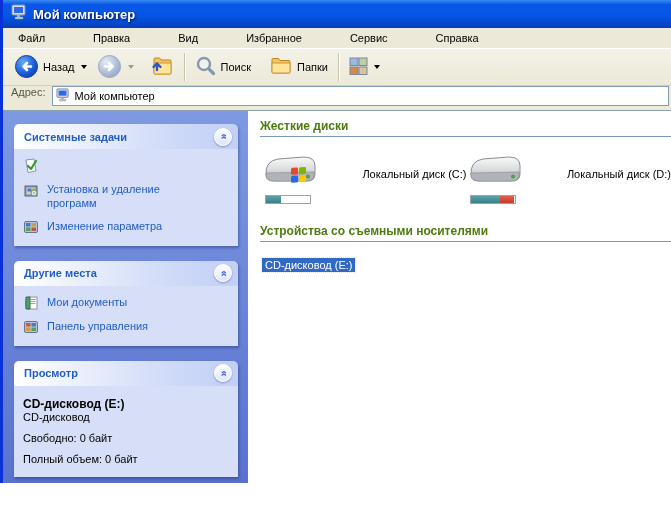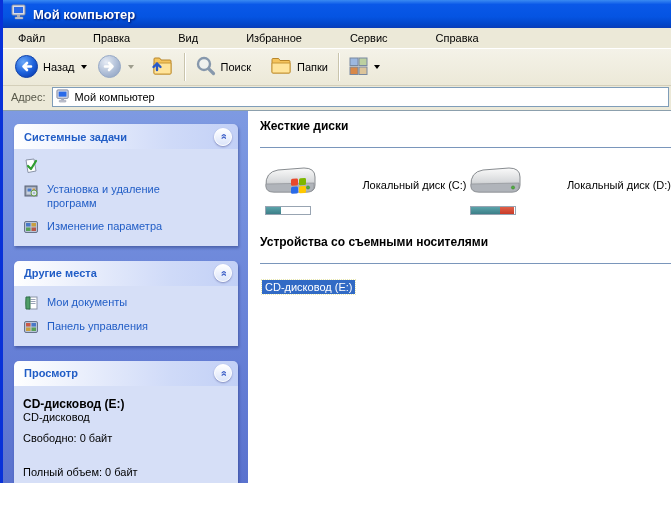--- a/index.html
+++ b/index.html
@@ -17,46 +17,46 @@
   .menu-item { font-size:11px; color:#000; padding:3px 9px; cursor:default; }
 
   
   .toolbar { height:37px; flex:none; background:linear-gradient(180deg,#f4f2e8,#ece9d8); display:flex; align-items:center; padding-left:6px; border-bottom:1px solid #d4cfba; }
   .tbtn { display:flex; align-items:center; gap:4px; padding:2px 5px; font-size:11px; color:#000; cursor:default; }
   .caret { width:0; height:0; border-left:3px solid transparent; border-right:3px solid transparent; border-top:4px solid #000; margin-left:2px; }
   .caret.dim { border-top-color:#9a9a8a; }
   .tsep { width:1px; height:28px; background:#c9c4ac; margin:0 5px; box-shadow:1px 0 0 #fff; }
 
   
-  .addressbar { height:25px; flex:none; background:#ece9d8; display:flex; align-items:center; gap:6px; padding:0 2px 3px 8px; border-bottom:1px solid #8ca0ad; }
+  .addressbar { height:25px; flex:none; background:#ece9d8; display:flex; gap:6px; padding:0 2px 3px 8px; border-bottom:1px solid #8ca0ad; }
   .address-label { font-size:11px; color:#58584a; }
   .address-field { flex:1; height:20px; background:#fff; border:1px solid #7f9db9; display:flex; align-items:center; gap:4px; padding:0 3px; font-size:11px; }
 
   
   .bodyarea { flex:1; display:flex; overflow:hidden; }
   .sidebar { width:245px; flex:none; background:linear-gradient(180deg,#7e9ae2 0%,#6983d8 55%,#5a72ce 100%); padding:13px 10px 0 11px; }
   .panel { margin-bottom:15px; border-radius:5px 5px 0 0; box-shadow:1px 2px 3px rgba(10,20,80,.35); }
   .panel-header { height:25px; background:linear-gradient(90deg,#ffffff 0%,#cfdaf8 70%,#c2d0f6 100%);
     display:flex; align-items:center; justify-content:space-between; padding:0 6px 0 10px; border-radius:5px 5px 0 0;
     color:#215dc6; font-weight:bold; font-size:11px; cursor:pointer; }
   .chevron-btn { width:18px; height:18px; border-radius:50%; background:linear-gradient(180deg,#fff,#dce5fa); border:1px solid #fff; box-shadow:0 1px 2px rgba(0,0,80,.35); display:flex; align-items:center; justify-content:center; }
   .chevron-glyph { display:inline-block; transform:rotate(-90deg); color:#3f62c8; font-weight:bold; font-size:11px; line-height:1; }
   .panel-body { background:#d6dff7; padding:9px 5px 9px 9px; }
   .task-item { display:flex; align-items:flex-start; gap:7px; margin-bottom:8px; cursor:pointer; }
   .task-item:last-child { margin-bottom:2px; }
   .task-icon { width:17px; height:16px; flex:none; }
   .task-label { font-size:11px; color:#215dc6; line-height:1.3; max-width:158px; }
   .details-body { background:#d6dff7; padding:11px 8px 12px 9px; font-size:11px; color:#000; }
   .details-name { font-weight:bold; font-size:12px; }
   .details-type { margin-bottom:9px; }
-  .details-free { margin-bottom:22px; }
+  .details-free { margin-bottom:9px; }
 
   
   .content { flex:1; background:#fff; padding:8px 0 0 12px; overflow:hidden; }
-  .group-title { font-weight:bold; font-size:12px; color:#000000; padding-bottom:14px; border-bottom:1px solid #7a96bb; margin-right:0; }
+  .group-title { font-weight:bold; font-size:12px; color:#4d7c0f; padding-bottom:3px; border-bottom:1px solid #7a96bb; margin-right:0; }
   .items-row { display:flex; padding:16px 0 20px 2px; }
   .disk-item { width:212px; display:flex; gap:21px; cursor:pointer;justify-content:space-between; }
   .disk-visual { width:58px; flex:none; }
   .usage-bar { width:46px; height:9px; border:1px solid #98a4b2; background:#fff; margin:2px 0 0 3px; display:flex; overflow:hidden; }
   .usage-teal { height:100%; background:linear-gradient(180deg,#5ba3aa,#3c7f88); }
   .usage-red { height:100%; background:linear-gradient(180deg,#e06048,#c83a28); }
   .disk-label { font-size:11px; color:#000; margin-top:15px; }
   .cd-item { display:flex; gap:8px; align-items:center; cursor:pointer; }
   .cd-visual { width:54px; height:56px; position:relative; flex:none; }
   .dvd-badge { position:absolute; left:0; bottom:2px; background:linear-gradient(180deg,#5a6f96,#3c5078); border:1px solid #9fb6dd; border-radius:3px; color:#fff; font-size:8px; font-weight:bold; padding:1px 4px; letter-spacing:.5px; }

